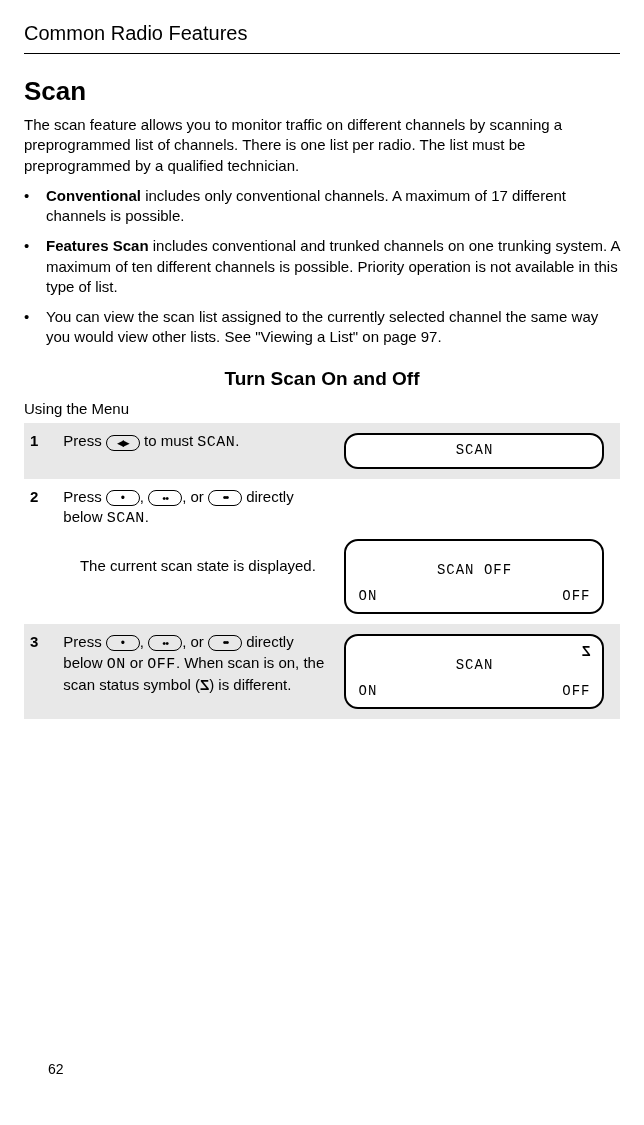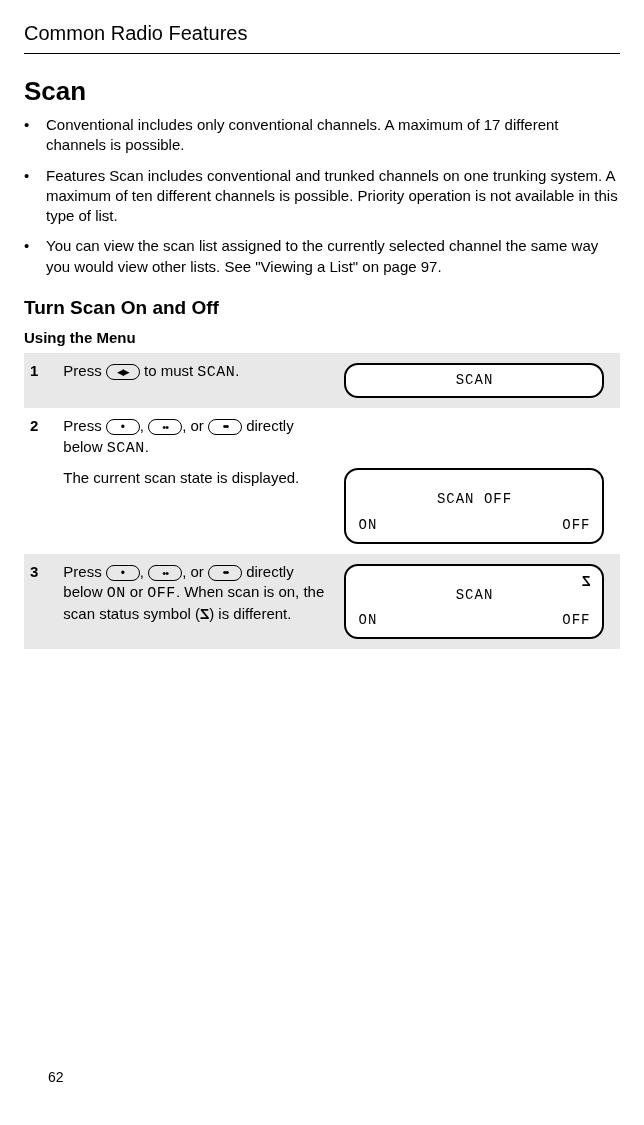--- a/index.html
+++ b/index.html
@@ -22,41 +22,42 @@
   }
   h1.section {
     font-size: 26px;
     font-weight: bold;
     margin: 0 0 6px 0;
   }
   h2.subsection {
     font-size: 19px;
     font-weight: bold;
     margin: 18px 0 8px 0;
+    text-align: center;
   }
   h3.subsub {
     font-size: 15px;
-    font-weight: bold;
+    font-weight: normal;
     margin: 8px 0 4px 0;
   }
   p { margin: 4px 0 10px 0; }
   ul.bullets {
     list-style: none;
     padding: 0;
     margin: 4px 0 10px 0;
   }
   ul.bullets > li {
     display: flex;
     margin: 4px 0 10px 0;
   }
   ul.bullets > li > .bul {
     width: 22px;
     flex: 0 0 22px;
   }
-  .bold { font-weight: normal; }
+  .bold { font-weight: bold; }
   .mono { font-family: "Courier New", monospace; letter-spacing: 0.5px; }
   table.steps {
     border-collapse: collapse;
     width: 100%;
   }
   table.steps td {
     vertical-align: top;
     padding: 8px 6px;
   }
   tr.shade td { background: #e8e8e8; }
@@ -113,36 +114,37 @@
   .lcd.small { min-height: 22px; text-align: center; }
   .lcd .center { text-align: center; }
   .lcd .row2 {
     display: flex;
     justify-content: space-between;
   }
   .lcd .topright { text-align: right; height: 14px; }
   .page-num {
     position: absolute;
     left: 24px;
-    bottom: 18px;
+    bottom: 26px;
     font-size: 14px;
   }
   .page-wrap {
     position: relative;
     min-height: 1085px;
   }
 </style>
 </head>
 <body>
 <div class="page-wrap">
 
 <div class="header-label">Common Radio Features</div>
 <hr class="hr">
 
 <h1 class="section">Scan</h1>
+<p>The scan feature allows you to monitor traffic on different channels by scanning a preprogrammed list of channels. There is one list per radio. The list must be preprogrammed by a qualified technician.</p>
 
 
 <ul class="bullets">
   <li>
     <span class="bul">•</span>
     <span><span class="bold">Conventional</span><span> includes only conventional channels. A maximum of 17 different channels is possible.</span></span>
   </li>
   <li>
     <span class="bul">•</span>
     <span><span class="bold">Features Scan</span><span> includes conventional and trunked channels on one trunking system. A maximum of ten different channels is possible. Priority operation is not available in this type of list.</span></span>
@@ -170,21 +172,21 @@
       </div>
     </td>
   </tr>
 
   <tr>
     <td class="num">2</td>
     <td class="instr">
       <div>
         <span>Press </span><span class="key d1"></span><span>, </span><span class="key d2"></span><span>, or </span><span class="key d3"></span><span> directly below </span><span class="mono">SCAN</span><span>.</span>
       </div>
-      <div style="margin-top:9px;">The current scan state is displayed.</div>
+      <div style="margin-top:26px;text-align:center;">The current scan state is displayed.</div>
     </td>
     <td class="disp">
       <div style="height:50px;"></div>
       <div class="lcd">
         <div style="height:14px;"></div>
         <div class="center">SCAN OFF</div>
         <div style="height:6px;"></div>
         <div class="row2">
           <span>ON</span>
           <span>OFF</span>

